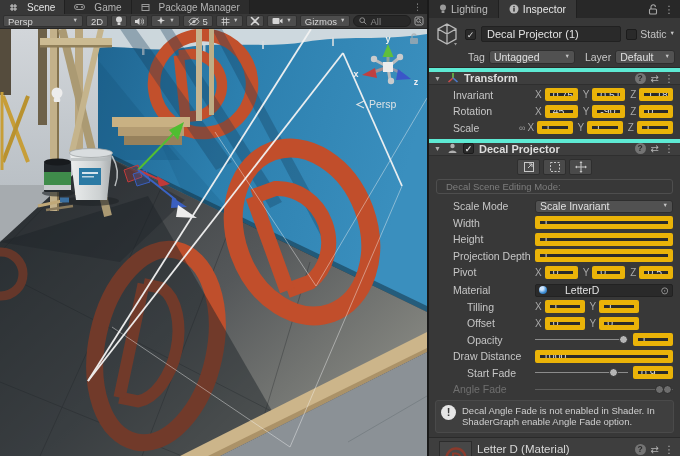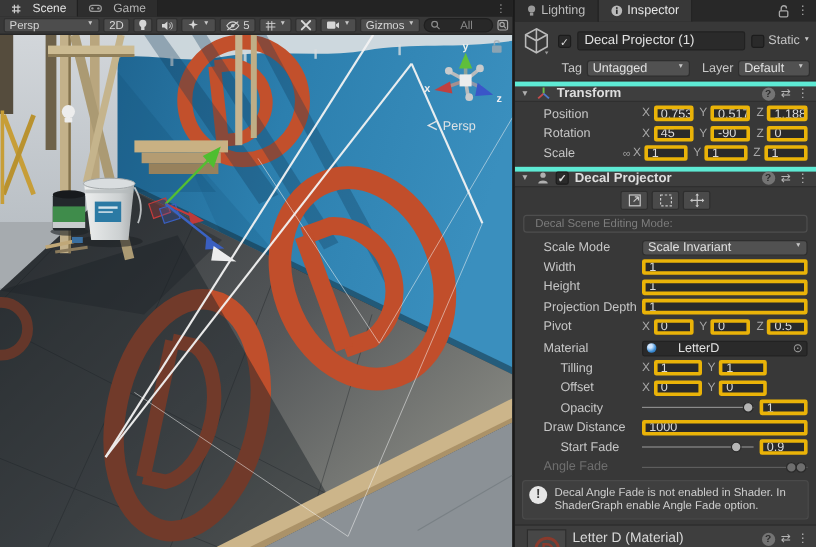--- a/index.html
+++ b/index.html
@@ -14,21 +14,21 @@
   .stab svg{display:block}
   .stabs .kebab{margin-left:auto;padding:0 5px;color:#9a9a9a;font-size:9px;display:flex;align-items:center}
   .stoolbar{height:15px;background:#383838;border-bottom:1px solid #262626;display:flex;align-items:center;
             gap:3px;padding:1px 3px;font-size:9.5px;color:#d0d0d0;position:relative;z-index:5}
   .tbtn{height:12px;background:#4d4d4d;border:1px solid #303030;border-radius:2px;display:flex;
         align-items:center;gap:3px;padding:0 4px;color:#d6d6d6}
   .tbtn.icon-only{padding:0 3px}
   .tdrop{min-width:0}
   .dar{font-size:5.5px;color:#c8c8c8;line-height:1}
   .tsearch{height:12px;flex:1;background:#282828;border:1px solid #1f1f1f;border-radius:6px;
-           display:flex;align-items:center;gap:16px;padding:0 5px;color:#8a8a8a}
+           display:flex;align-items:center;gap:3px;padding:0 5px;color:#8a8a8a}
   .scene-view{position:absolute;left:0;top:29px;width:427px;height:427px;display:block}
   
   .insp{flex:1;border-left:2px solid #1a1a1a;display:flex;flex-direction:column;background:#383838;overflow:hidden}
   .itabs{height:18px;background:#282828;display:flex;align-items:stretch;font-size:10.5px;color:#bdbdbd;flex:none}
   .itab{display:flex;align-items:center;gap:4px;padding:0 10px;background:#2d2d2d;border-right:1px solid #202020}
   .itab.active{background:#383838;color:#e6e6e6}
   .itabs .right{margin-left:auto;display:flex;align-items:center;gap:6px;padding-right:6px;color:#a8a8a8}
   .gohdr{padding:3px 5px 2px 5px;border-bottom:1px solid #292929;flex:none}
   .gorow1{display:flex;align-items:center;gap:5px}
   .gorow2{display:flex;align-items:center;gap:4px;margin:3px 0 1px 34px;font-size:10.5px}
@@ -49,21 +49,21 @@
   .mini{font-size:10px;color:#b4b4b4;font-weight:normal}
   .help-ico{width:11px;height:11px;border-radius:50%;background:#747474;color:#2b2b2b;font-size:8.5px;font-weight:bold;
             line-height:11px;text-align:center}
   .crow{display:flex;align-items:center;height:13px;margin:0 7px 3.5px 24px;font-size:10.5px;color:#c6c6c6}
   .crow .lbl{width:82px;flex:none;white-space:nowrap;overflow:hidden}
   .crow .lbl.ind{padding-left:14px}
   .crow.dis{color:#6f6f6f}
   .vec{flex:1;display:flex;gap:5px;min-width:0}
   .vg{flex:1;display:flex;align-items:center;gap:3px;min-width:0}
   .ax{color:#a8a8a8;font-size:10px;flex:none}
-  .field{flex:1;height:13px;background:#2a2a2a;border:3px solid #eab308;border-radius:2px;color:#dadada;
+  .field{flex:1;height:13px;background:#2a2a2a;border:5px solid #eab308;border-radius:2px;color:#dadada;
          font-size:10.5px;line-height:12px;padding:0 3px;min-width:0;white-space:nowrap;overflow:hidden;display:flex;align-items:center}
   .linkico{color:#9a9a9a;font-size:9px;margin-right:2px}
   .editbtns{display:flex;justify-content:center;gap:3px;margin:3px 0 4px 0}
   .ebtn{width:23px;height:16px;background:#4a4a4a;border:1px solid #2e2e2e;border-radius:2px;display:flex;
         align-items:center;justify-content:center}
   .modebox{height:15px;border:1px solid #4e4e4e;border-radius:3px;margin:4px 7px 6px 7px;color:#7d7d7d;
            font-size:9.5px;display:flex;align-items:center;padding:0 9px}
   .objfield{flex:1;height:13px;background:#2a2a2a;border:1px solid #222;border-radius:2px;display:flex;
             align-items:center;gap:18px;padding:4px 3px;color:#e2e2e2;font-size:10.5px;min-width:0}
   .objdot{width:8px;height:8px;border-radius:50%;background:radial-gradient(circle at 35% 30%,#cfe6ff 0 22%,#3f8fd6 60%,#1b5c9e);flex:none}
@@ -99,20 +99,27 @@
         <span>Scene</span>
       </div>
       <div class="stab">
         <svg width="11" height="8" viewBox="0 0 11 8">
             <rect x="0.5" y="1.5" width="10" height="5" rx="2.5" fill="none" stroke="#9a9a9a"></rect>
             <circle cx="3" cy="4" r="1" fill="#9a9a9a"></circle>
             <circle cx="8" cy="4" r="1" fill="#9a9a9a"></circle>
           </svg>
         <span>Game</span>
       </div>
+      <div class="stab">
+        <svg width="9" height="9" viewBox="0 0 9 9">
+            <rect x="1" y="1.5" width="7" height="6" fill="none" stroke="#9a9a9a"></rect>
+            <path d="M1 3.5h7" stroke="#9a9a9a"></path>
+          </svg>
+        <span>Package Manager</span>
+      </div>
       <div class="kebab">⋮</div>
     </div>
 
     <div class="stoolbar">
       <div class="tbtn tdrop" style="width:80px">
         <span class="txt" style="flex:1">Persp</span>
         <span class="dar">▼</span>
       </div>
       <div class="tbtn">
           <span>2D</span>
@@ -429,21 +436,21 @@
           <line x1="6" y1="6" x2="10.5" y2="10" stroke="#4c7ac8" stroke-width="1.6"></line>
         </svg>
         <span>Transform</span>
         <span class="spacer"></span>
         <span class="help-ico">?</span>
         <span class="mini">⇄</span>
         <span class="mini">⋮</span>
       </div>
       <div style="padding:3px 0 1px 0">
         <div class="crow">
-          <span class="lbl">Position</span>
+          <span class="lbl">Invariant</span>
           <div class="vec">
             <div class="vg">
                 <span class="ax">X</span>
                 <div class="field">0.753</div>
               </div>
             <div class="vg">
                 <span class="ax">Y</span>
                 <div class="field">0.517</div>
               </div>
             <div class="vg">

